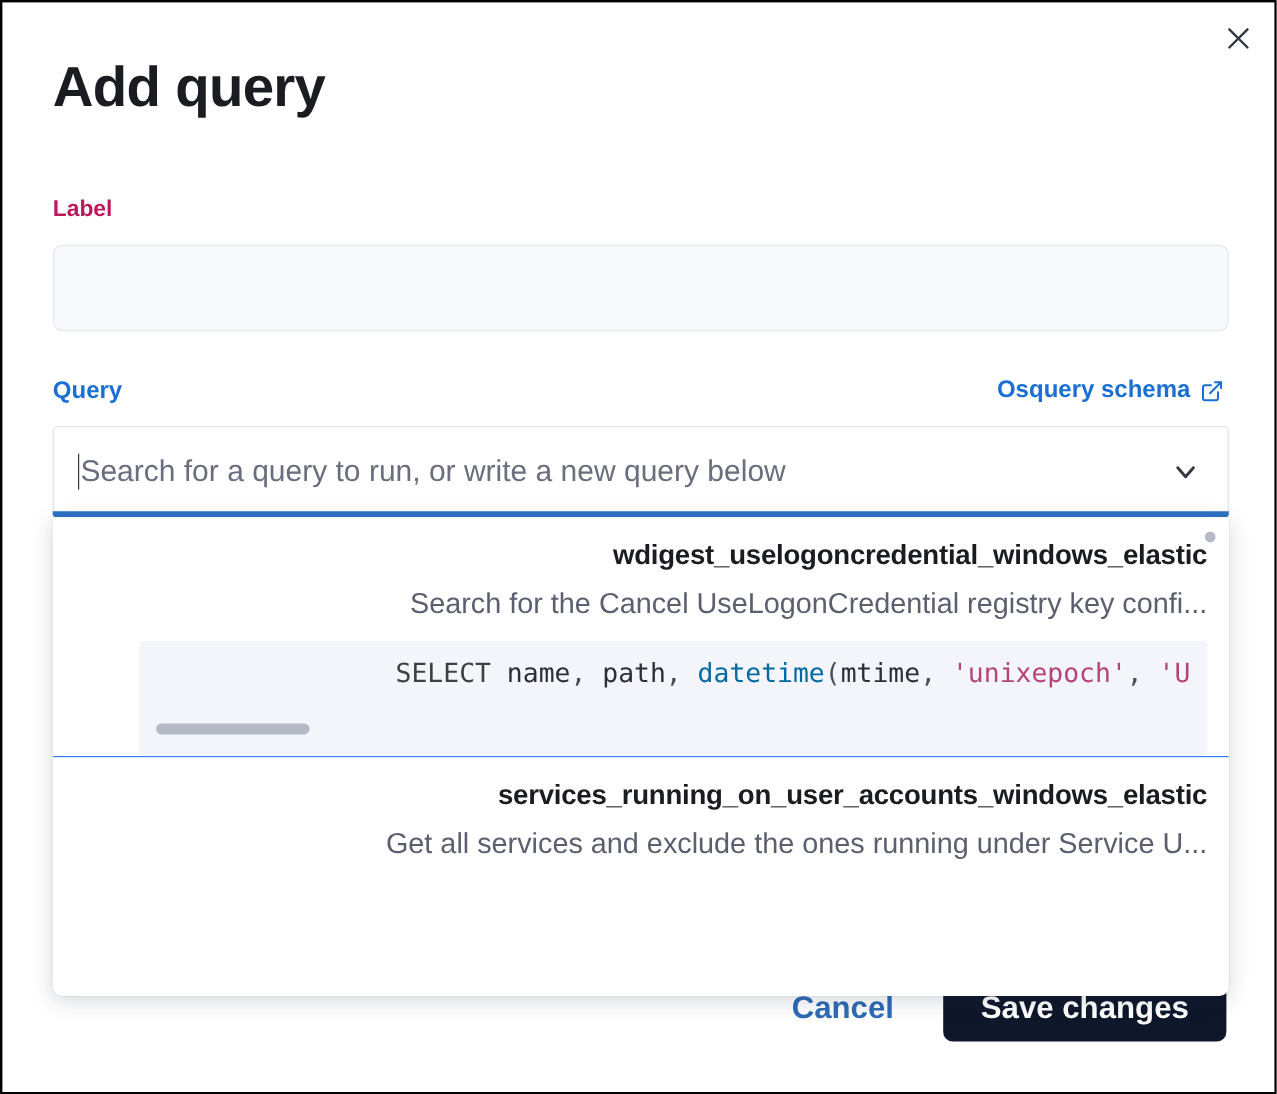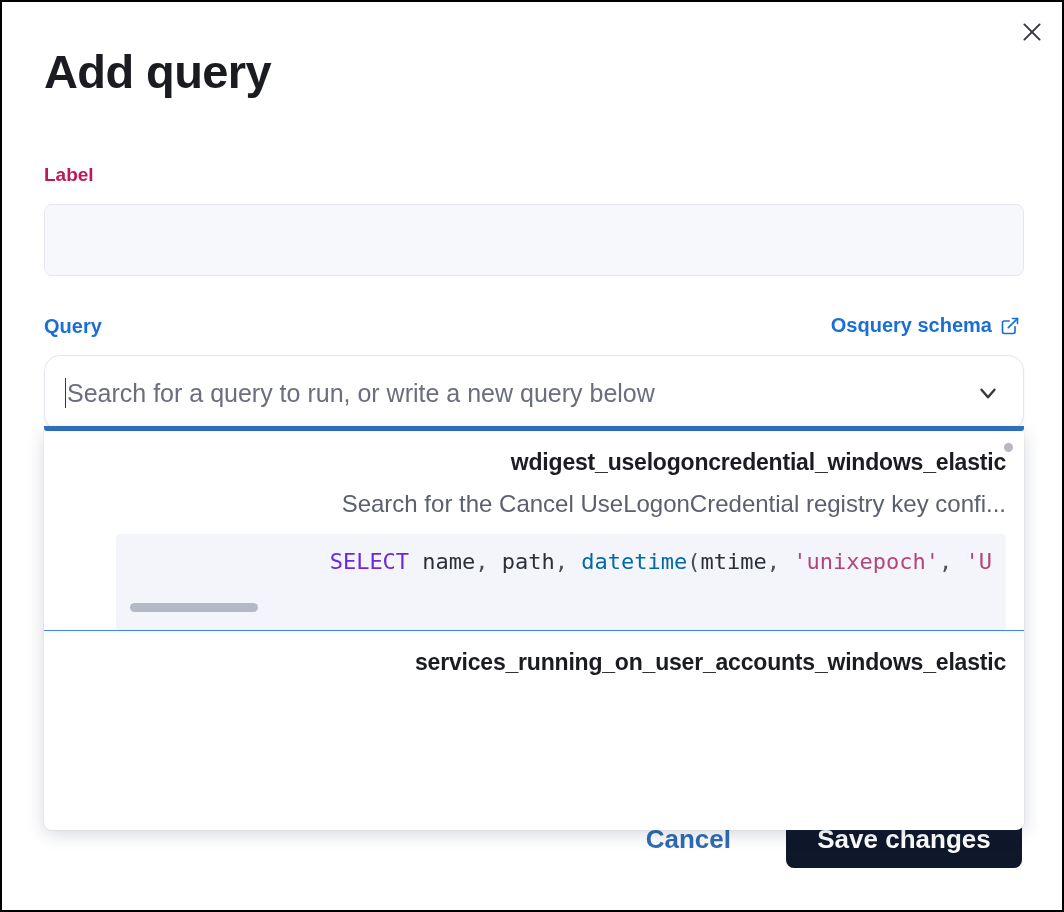--- a/index.html
+++ b/index.html
@@ -105,21 +105,21 @@
 
   
   .combo-wrap {
     position: absolute;
     left: 42px;
     top: 353px;
     width: 980px;
     height: 76px;
     background: #ffffff;
     border: 1px solid #e4e7f0;
-    border-radius: 16px;
+    border-radius: 4px;
     box-shadow: 0 1px 2px rgba(30,40,70,0.07);
     display: flex;
     align-items: center;
     padding: 0 18px 0 20px;
   }
   .combo-underline {
     position: absolute;
     left: 42px;
     top: 424px;
     width: 980px;
@@ -152,21 +152,21 @@
     cursor: pointer;
   }
 
   
   .footer {
     position: absolute;
     right: 40px;
     top: 808px;
     display: flex;
     align-items: center;
-    gap: 45px;
+    gap: 31px;
   }
   .btn-cancel {
     background: transparent;
     border: none;
     font-family: "Liberation Sans", sans-serif;
     font-size: 26px;
     font-weight: 700;
     color: #2f6bb5;
     cursor: pointer;
     padding: 12px 10px;
@@ -263,21 +263,21 @@
     position: absolute;
     left: 14px;
     bottom: 18px;
     width: 128px;
     height: 9px;
     border-radius: 5px;
     background: #b5b9c6;
   }
 
   
-  .tok-kw   { color: #6d28d9; }
+  .tok-kw   { color: #404040; }
   .tok-fn   { color: #0369a1; }
   .tok-str  { color: #b5447a; }
   .tok-pl   { color: #2b2f3a; }
   .tok-punc { color: #4a4e5c; }
 </style>
 </head>
 <body>
 
 <div id="page">
 
@@ -330,16 +330,17 @@
       <div class="dd-title">wdigest_uselogoncredential_windows_elastic</div>
       <div class="dd-desc">Search for the Cancel UseLogonCredential registry key confi...</div>
       <div class="dd-code">
         <pre><span class="tok-kw">SELECT</span><span class="tok-pl"> name</span><span class="tok-punc">, </span><span class="tok-pl">path</span><span class="tok-punc">, </span><span class="tok-fn">datetime</span><span class="tok-punc">(</span><span class="tok-pl">mtime</span><span class="tok-punc">, </span><span class="tok-str">'unixepoch'</span><span class="tok-punc">, </span><span class="tok-str">'U</span></pre>
         <div class="code-scrollbar"></div>
       </div>
     </div>
 
     <div class="dd-option">
       <div class="dd-title">services_running_on_user_accounts_windows_elastic</div>
+      <div class="dd-desc">Get all services and exclude the ones running under Service U...</div>
     </div>
   </div>
 
 </div>
 
 </body></html>

